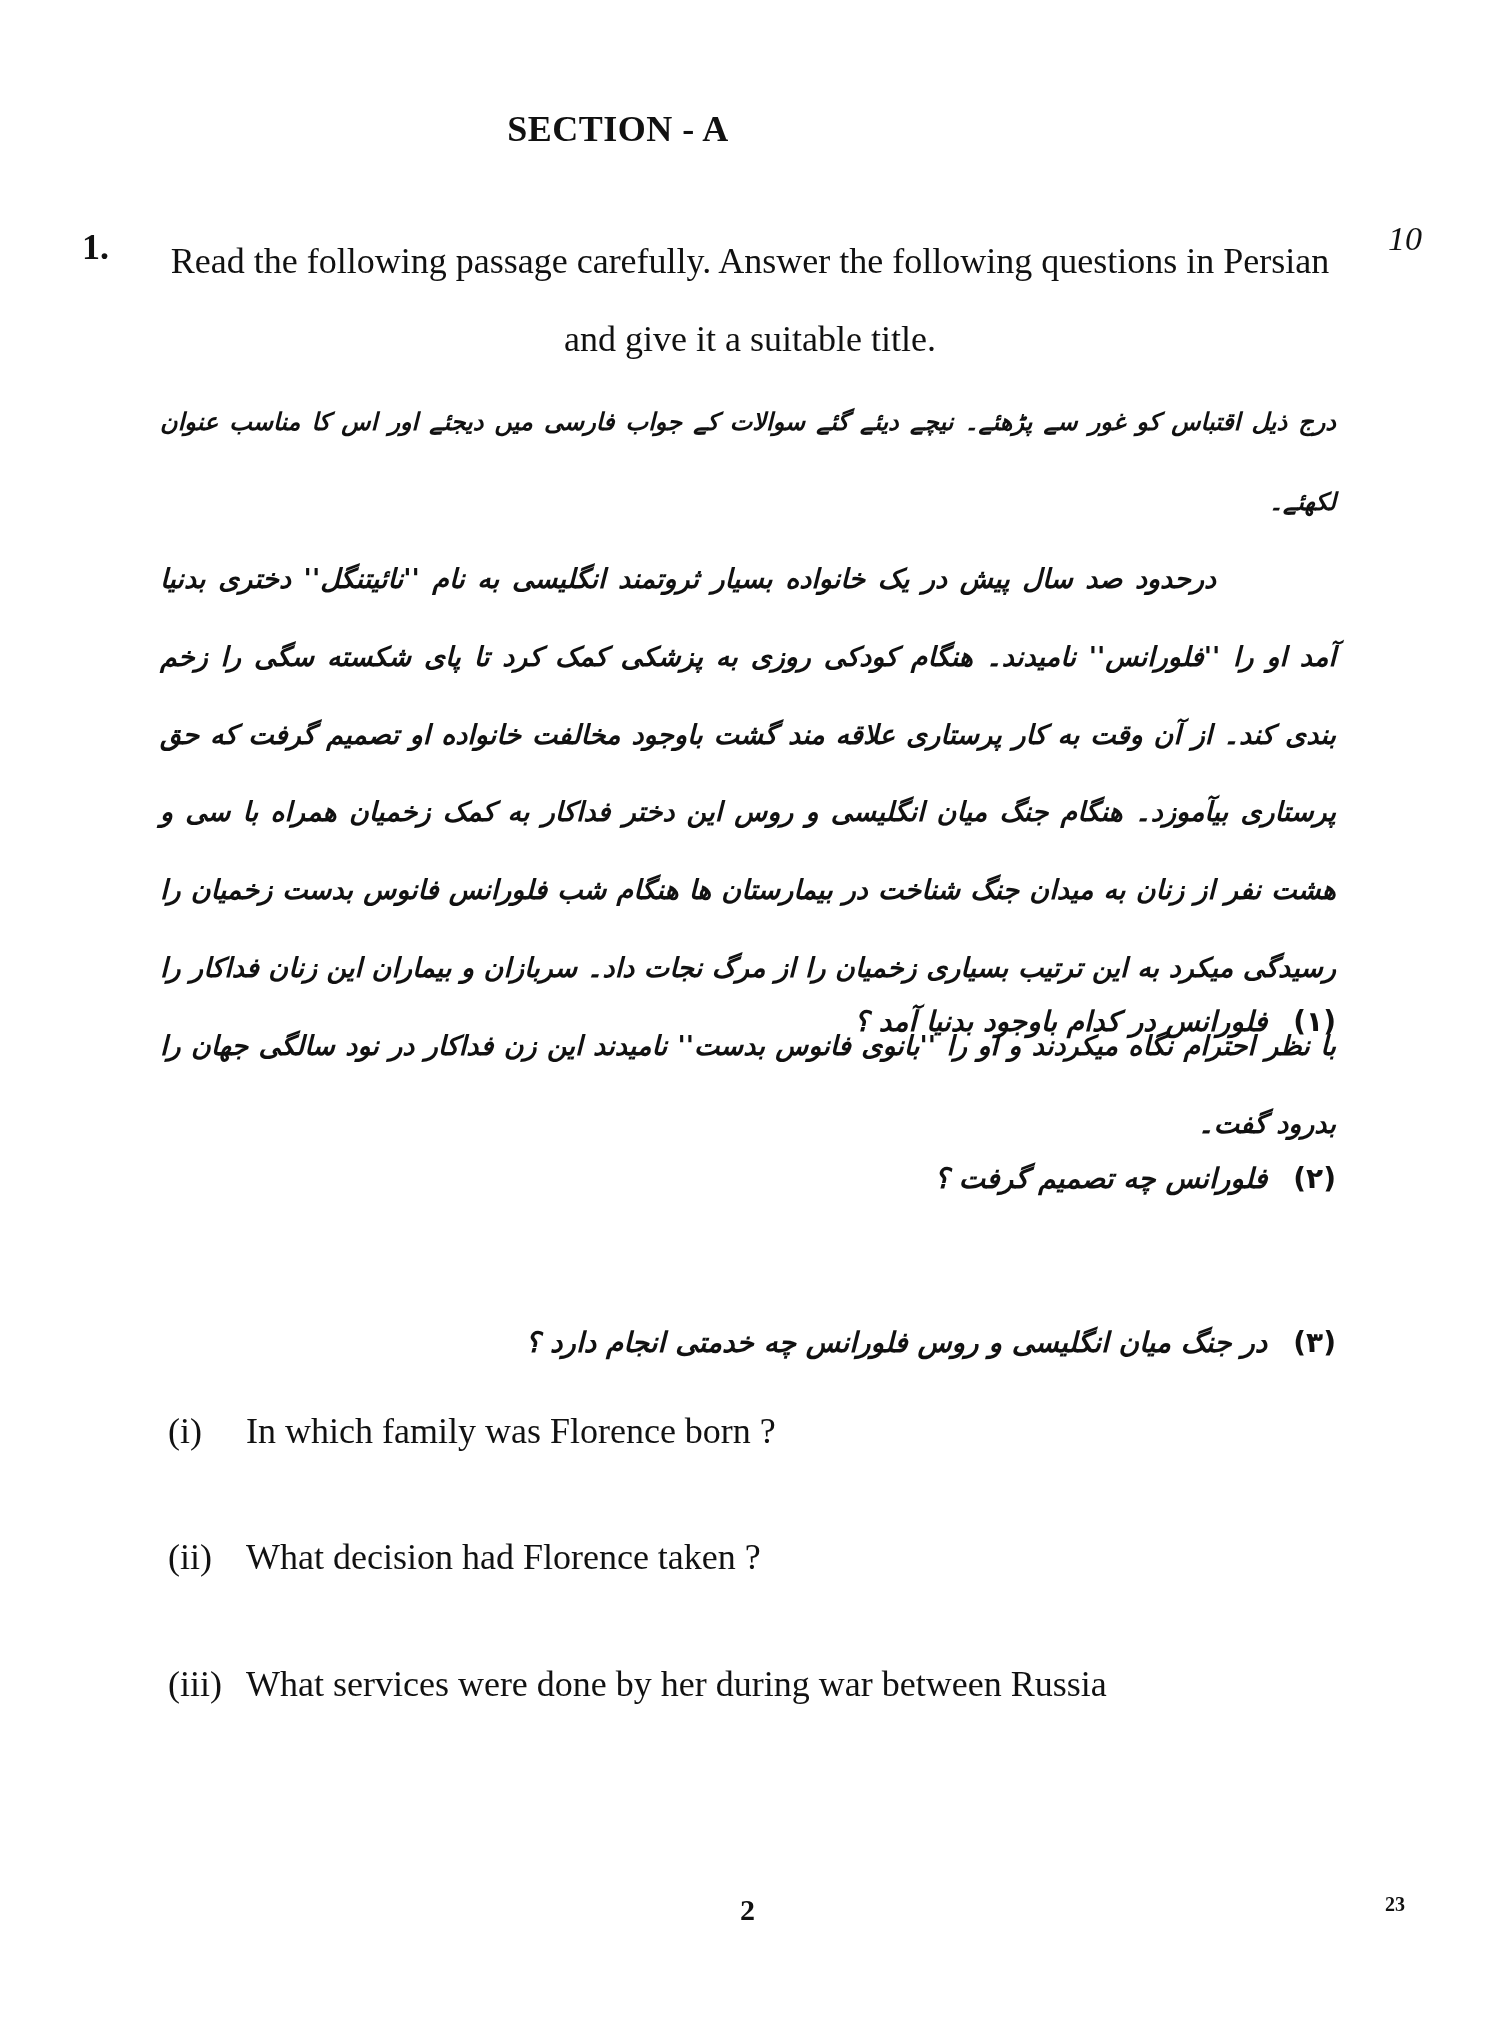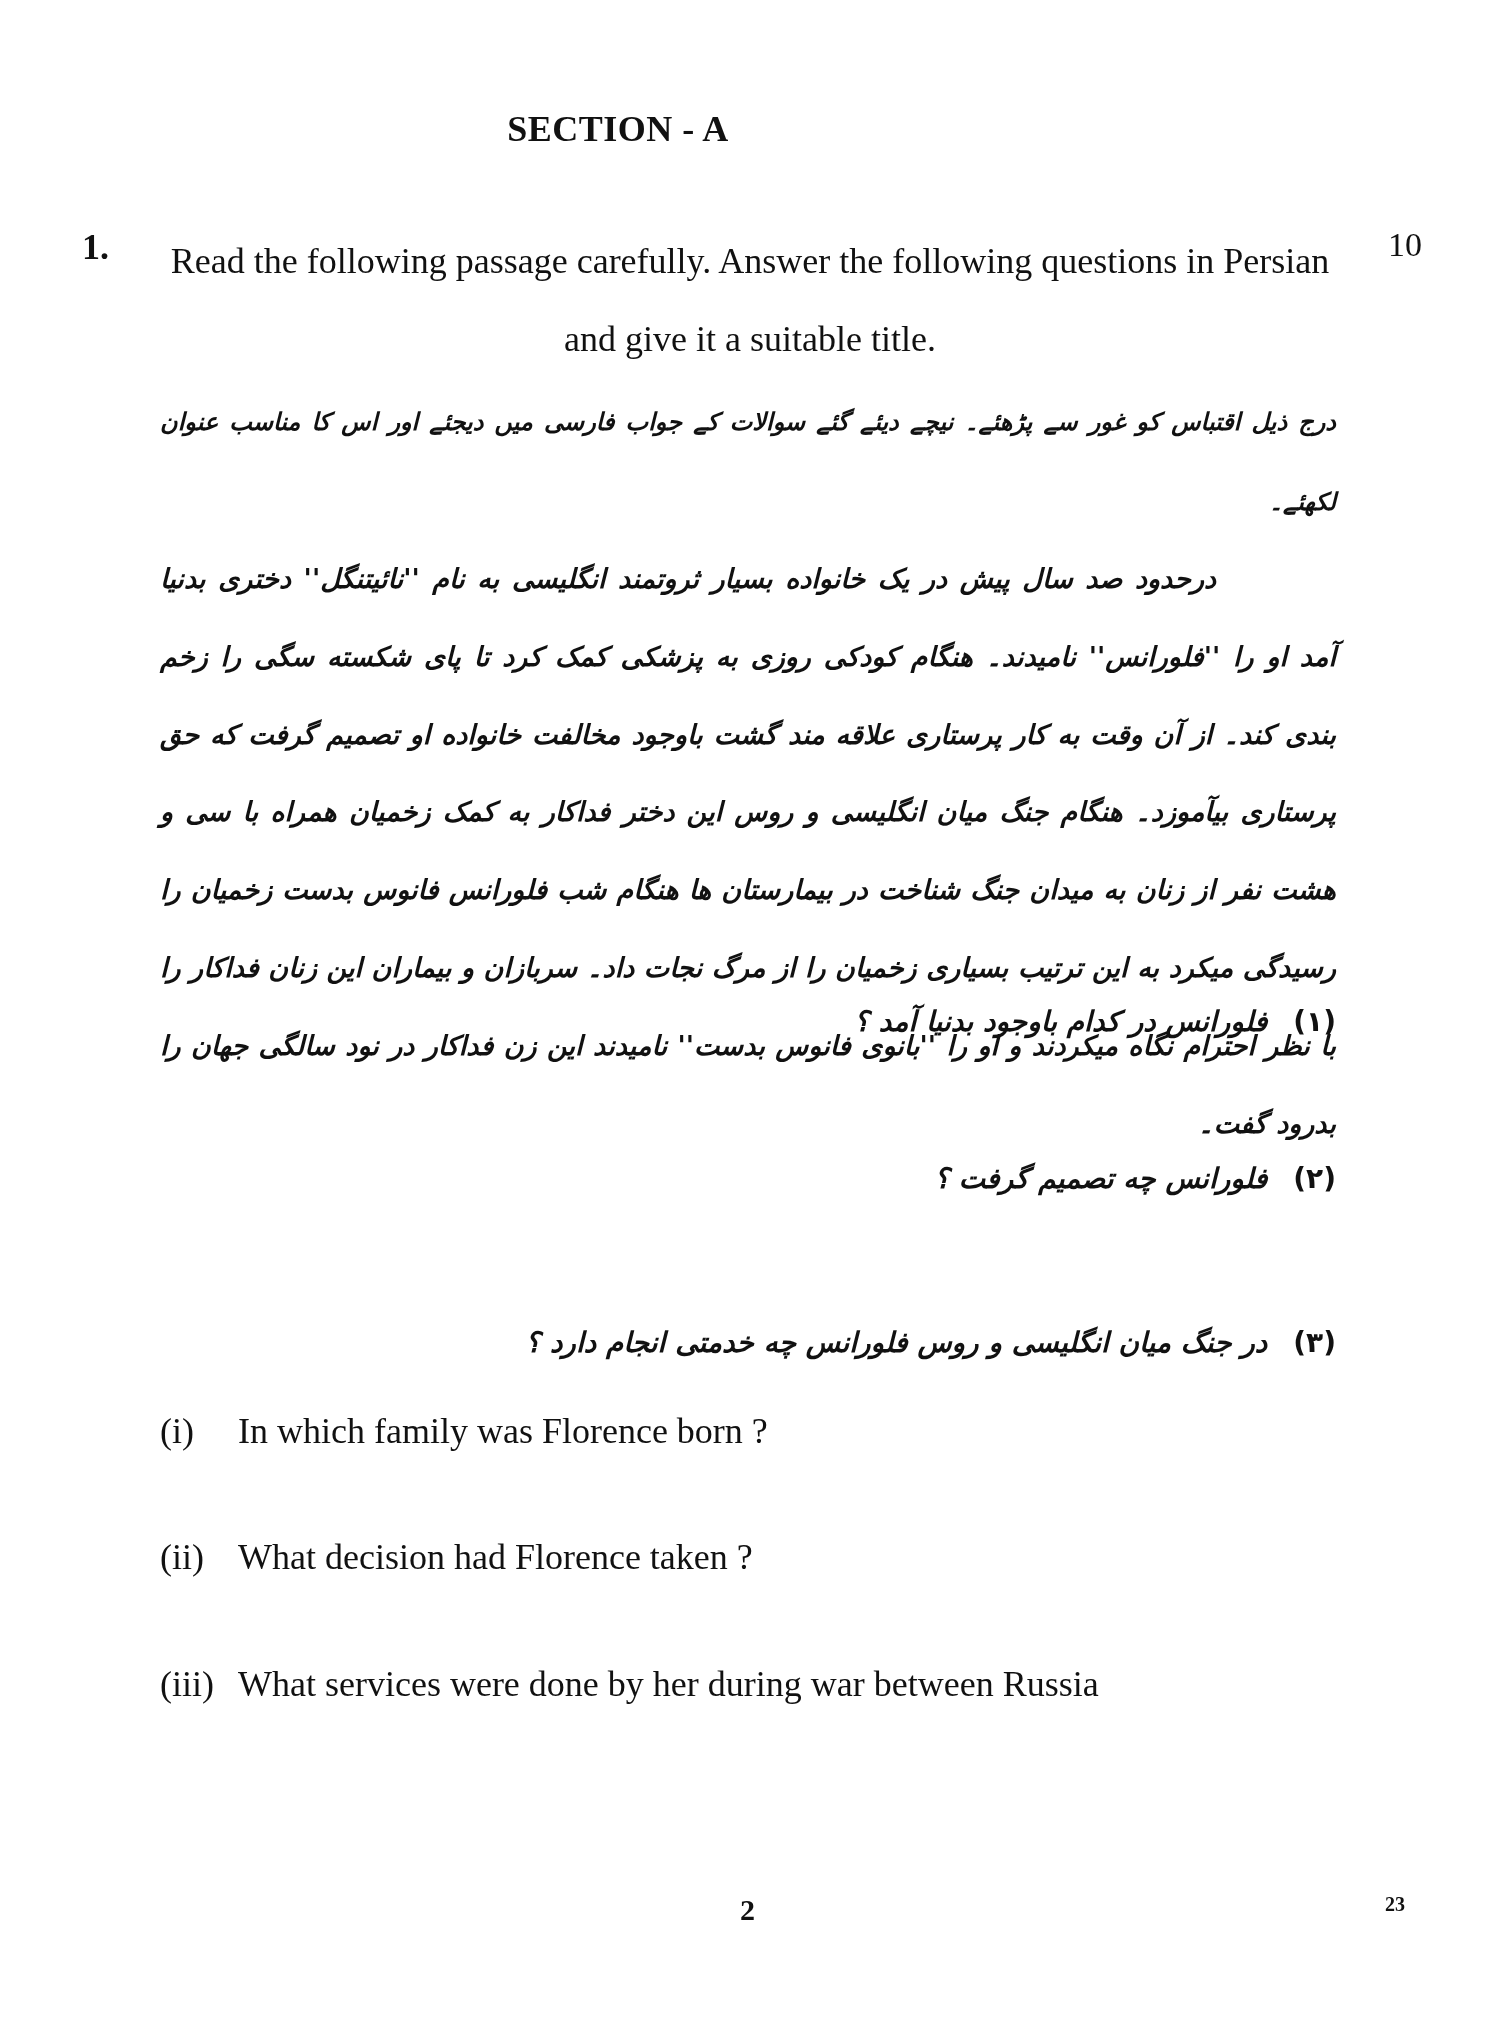--- a/index.html
+++ b/index.html
@@ -7,21 +7,21 @@
     width: 1504px; height: 2034px; position: relative; overflow: hidden;
     color: #111111;
     font-family: "Liberation Serif", "DejaVu Serif", serif;
   }
   .abs { position: absolute; }
   .section-title {
     left: 0; width: 1236px; top: 108px; text-align: center;
     font-size: 36px; font-weight: bold; letter-spacing: 0.5px;
   }
   .qnum { left: 82px; top: 226px; font-size: 36px; font-weight: bold; }
-  .marks { left: 1388px; top: 226px; font-size: 34px; }
+  .marks { left: 1388px; top: 220px; font-size: 34px; font-style: italic; }
   .instr {
     left: 160px; width: 1180px; font-size: 36px; line-height: 78px;
   }
   .instr-1 { top: 222px; text-align: center; }
   .rtl {
     direction: rtl; unicode-bidi: embed;
     font-family: "DejaVu Sans", sans-serif;
     font-weight: bold; font-style: italic;
   }
   .urdu-instr {
@@ -30,21 +30,21 @@
   }
   .passage {
     left: 160px; width: 1176px; top: 540px;
     font-size: 27px; line-height: 77.8px; text-align: justify;
     text-indent: 120px;
   }
   .pq {
     left: 500px; width: 836px; font-size: 28px; text-align: right;
   }
   .pq-num { font-style: normal; margin-left: 26px; }
-  .eq { left: 160px; width: 1200px; font-size: 36px; line-height: 78px; }
+  .eq { left: 168px; width: 1200px; font-size: 36px; line-height: 78px; }
   .eq-num { display: inline-block; width: 78px; }
   .eq-text { display: inline; }
   .eq-cont { padding-left: 78px; }
   .footer-page { left: 740px; top: 1893px; font-size: 30px; font-weight: bold; }
   .footer-code { left: 1385px; top: 1893px; font-size: 20px; font-weight: bold; }
 </style>
 </head>
 <body>
 
 <div class="abs section-title">SECTION - A</div>

